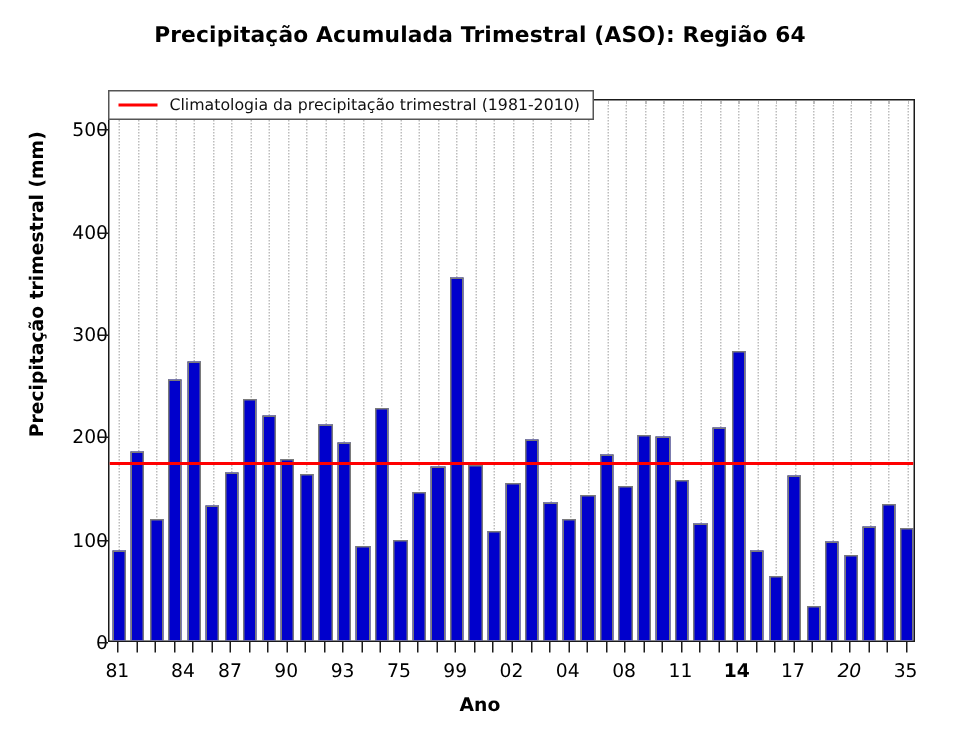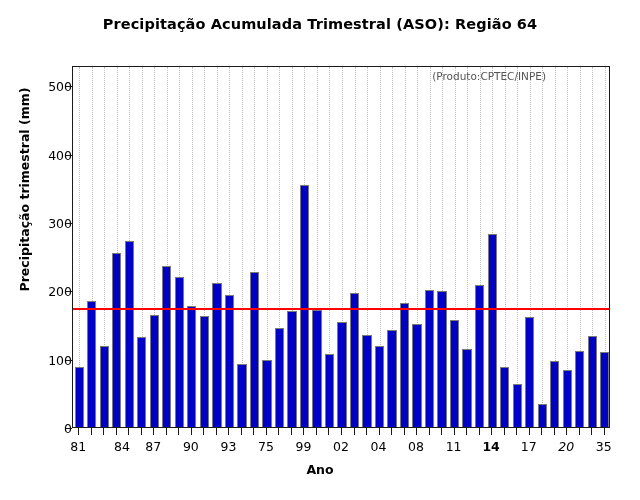--- a/index.html
+++ b/index.html
@@ -231,22 +231,25 @@
         <div class="bar" title="20: 83 mm" style="left: 489.58px; width: 9.2586px; height: 56.6906px; background: rgb(0, 0, 204); border-color: rgb(122, 122, 122);"></div>
         <div class="bar" title="21: 112 mm" style="left: 502.092px; width: 9.2586px; height: 76.4981px; background: rgb(0, 0, 204); border-color: rgb(122, 122, 122);"></div>
         <div class="bar" title="22: 133 mm" style="left: 514.603px; width: 9.2586px; height: 90.8415px; background: rgb(0, 0, 204); border-color: rgb(122, 122, 122);"></div>
         <div class="bar" title="23: 110 mm" style="left: 527.115px; width: 9.2586px; height: 75.1321px; background: rgb(0, 0, 204); border-color: rgb(122, 122, 122);"></div>
       </div>
     <div class="clim-layer">
         <div class="clim-line" style="top: 241.106px; border-top-color: rgb(255, 0, 0);"></div>
       </div>
   </div>
 
-
-  <div class="credit">(Produto:CPTEC/INPE)</div>
+  <div class="legend-box">
+    <span class="legend-swatch"></span>
+    <span class="legend-label">Climatologia da precipitação trimestral (1981-2010)</span>
+  </div>
+
 
   <div class="x-axis-area">
       <div class="xtick-mark" style="left: 6px;"></div>
       <div class="xtick-label" style="left: 6.25581px;">81</div>
       <div class="xtick-mark" style="left: 19px;"></div>
       <div class="xtick-mark" style="left: 31px;"></div>
       <div class="xtick-mark" style="left: 44px;"></div>
       <div class="xtick-label" style="left: 50px;">84</div>
       <div class="xtick-mark" style="left: 56px;"></div>
       <div class="xtick-mark" style="left: 69px;"></div>

